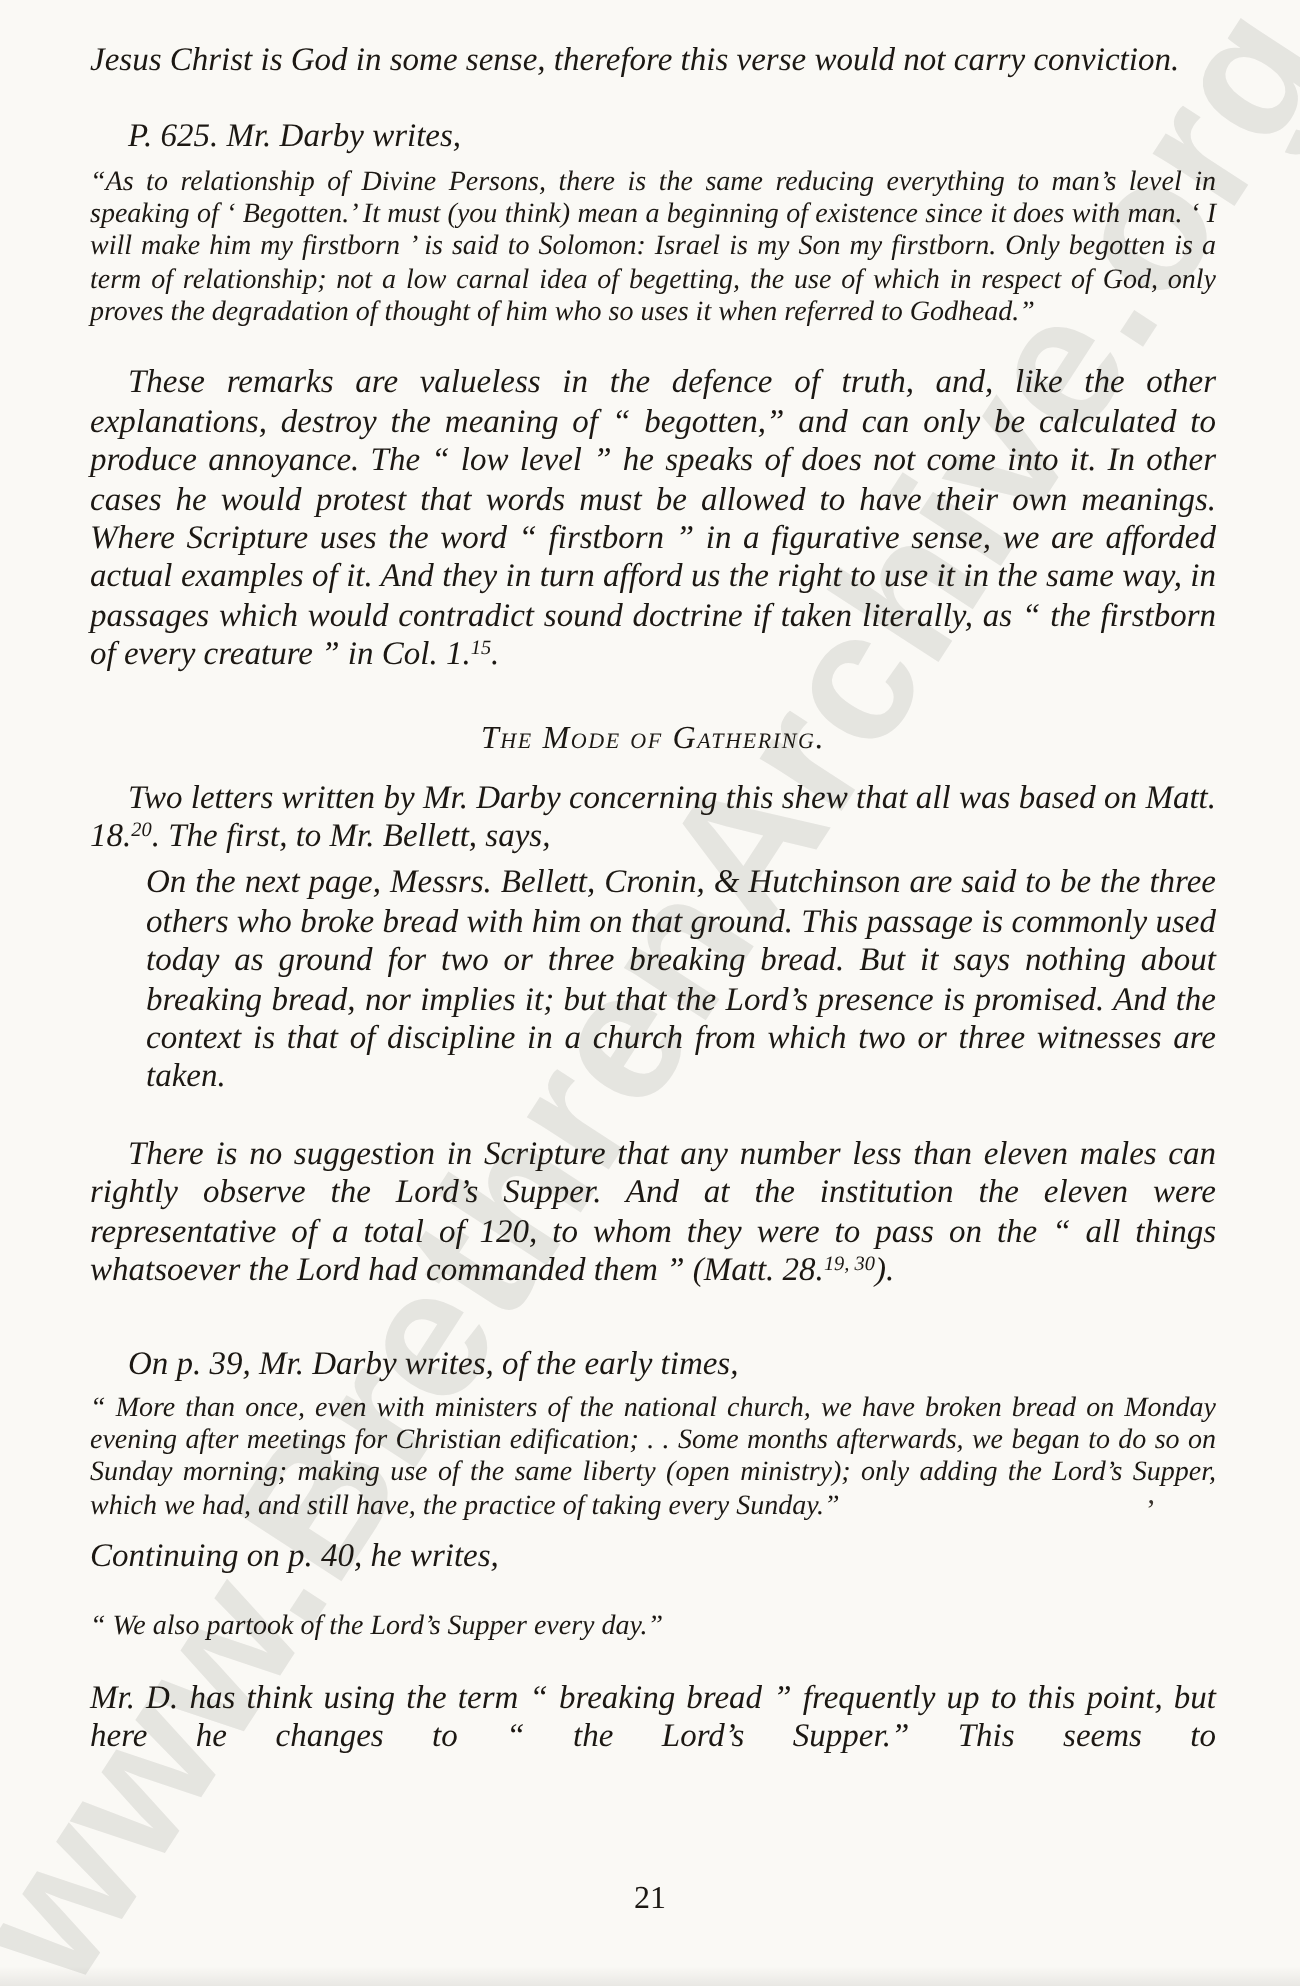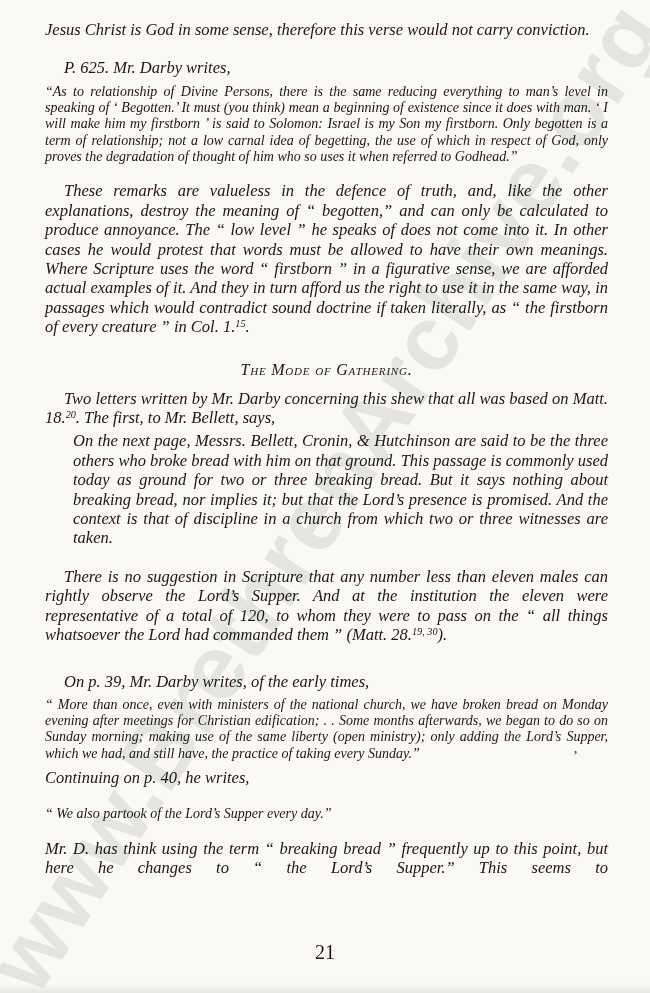--- a/index.html
+++ b/index.html
@@ -39,21 +39,21 @@
   h2.heading {
     margin: 24px 0 10px 0;
     text-align: center;
     font-size: 16px;
     font-weight: normal;
     font-variant: small-caps;
     letter-spacing: 0.8px;
   }
   .pageno {
     position: absolute; left: 0; right: 0; top: 941px;
-    text-align: center; font-size: 20px; z-index: 1;
+    text-align: center; font-size: 16px; z-index: 1;
   }
   .artifact {
     position: absolute; left: 573px; top: 748px;
     font-size: 15px; color: #3a352e; z-index: 1;
   }
   .edge {
     position: absolute; left: 0; right: 0; bottom: 0; height: 10px;
     background: linear-gradient(to bottom, rgba(0,0,0,0), rgba(0,0,0,0.07));
     z-index: 2;
   }

